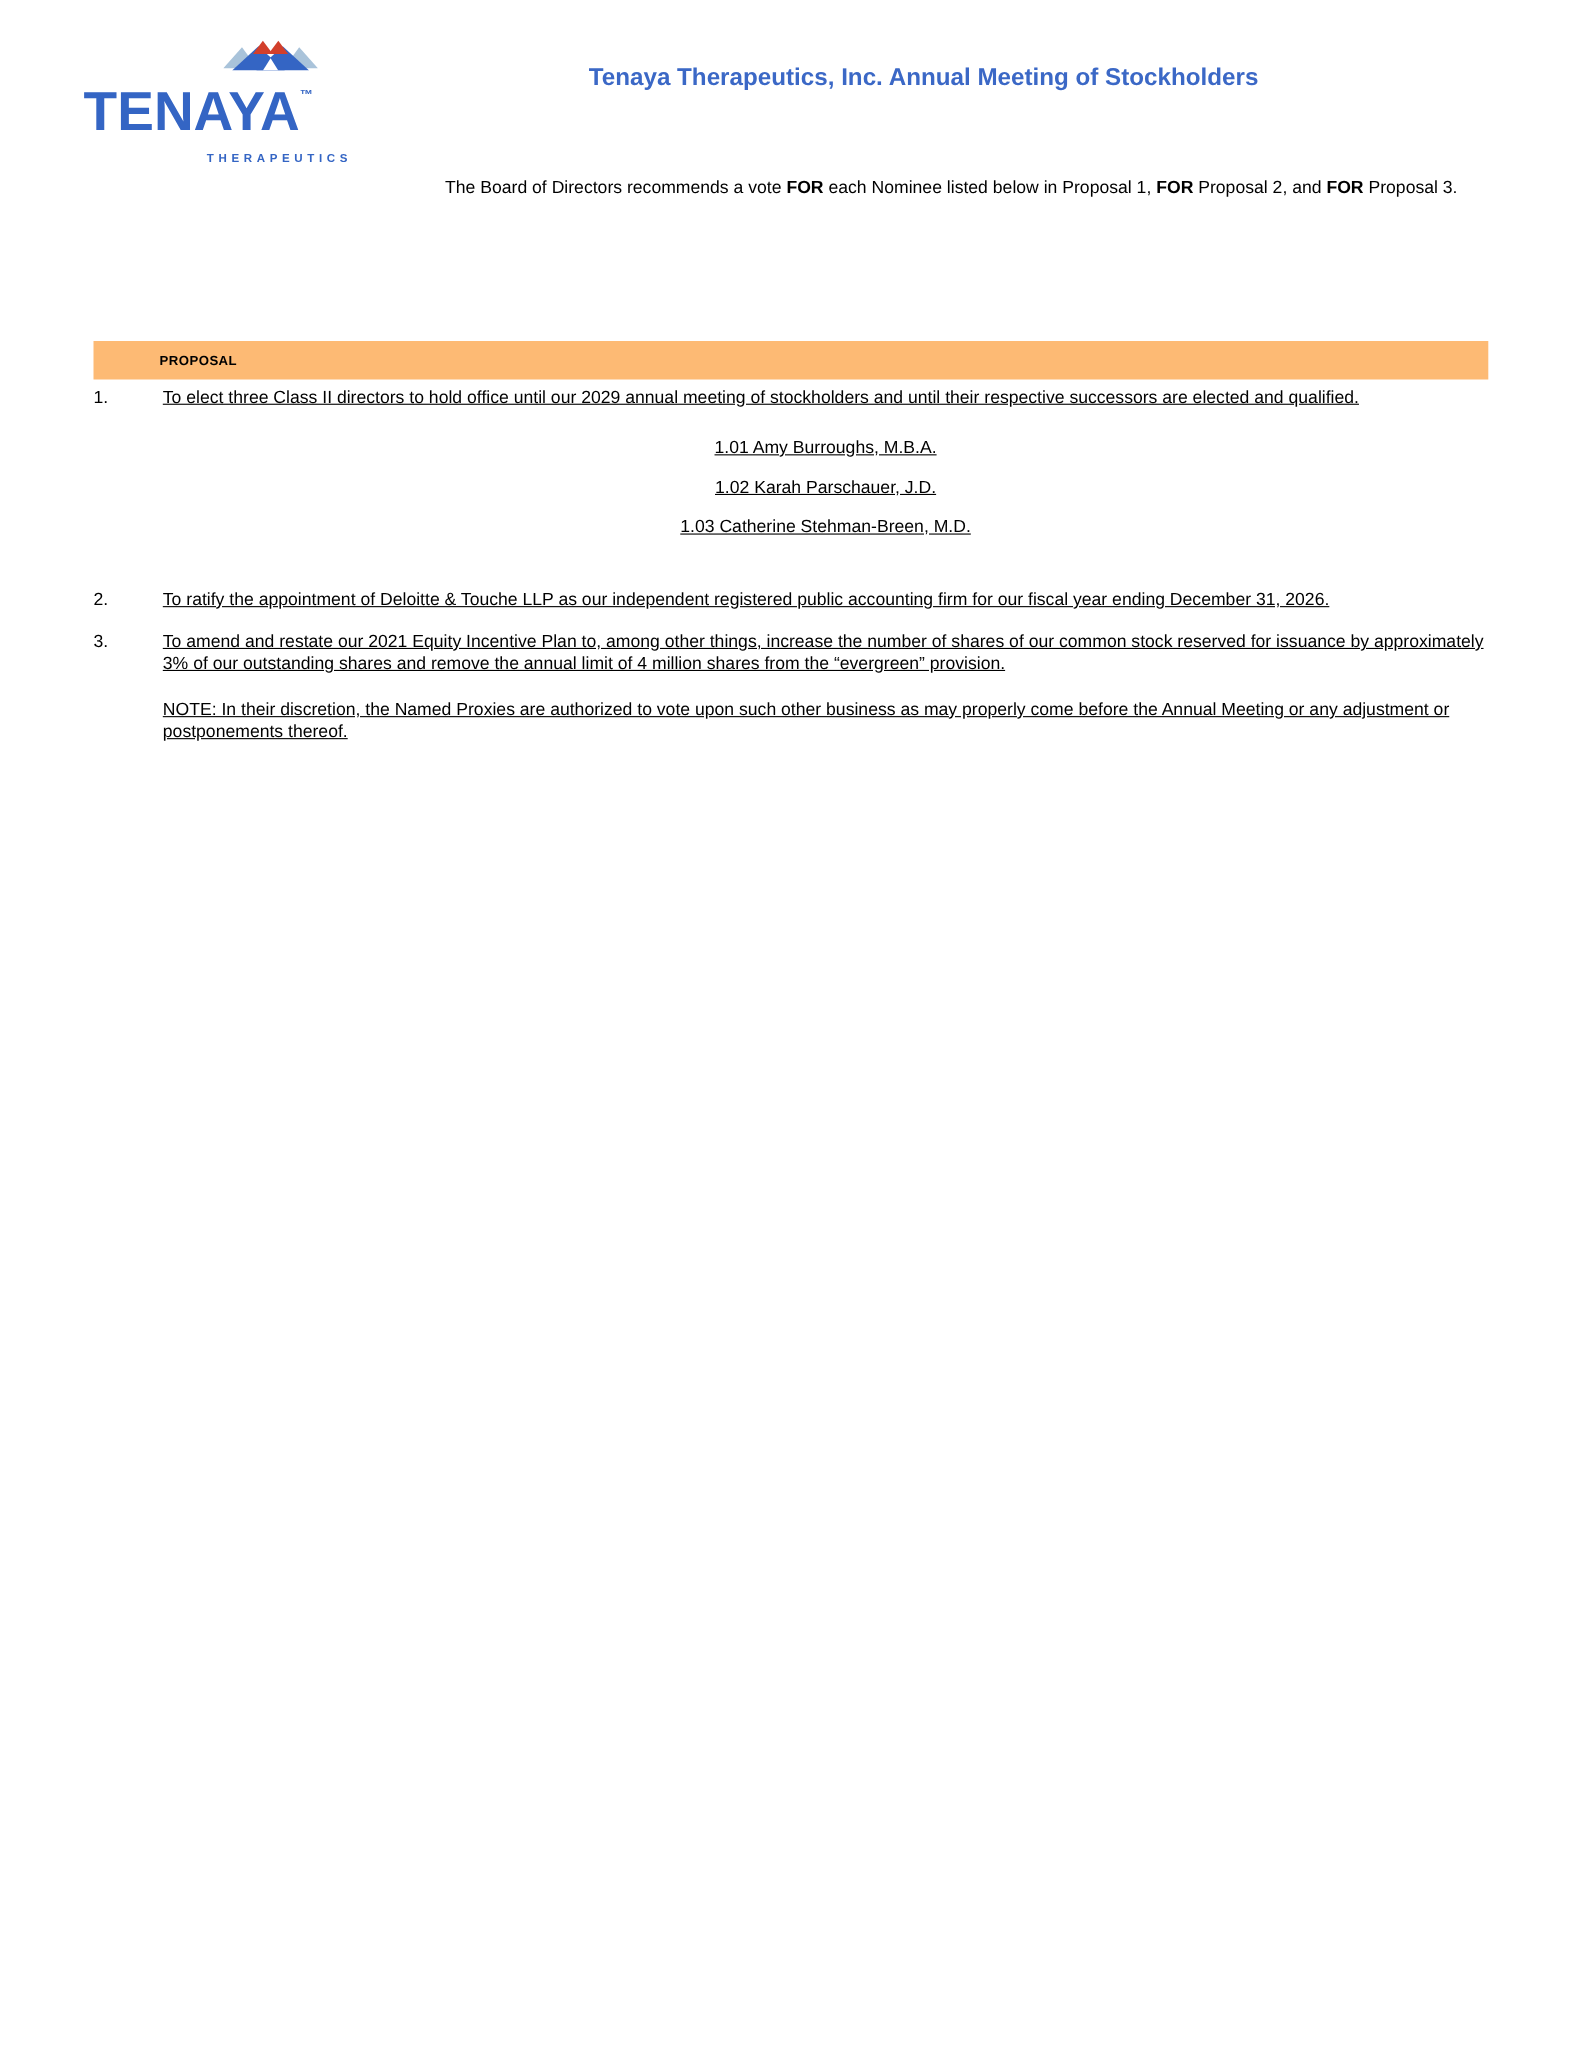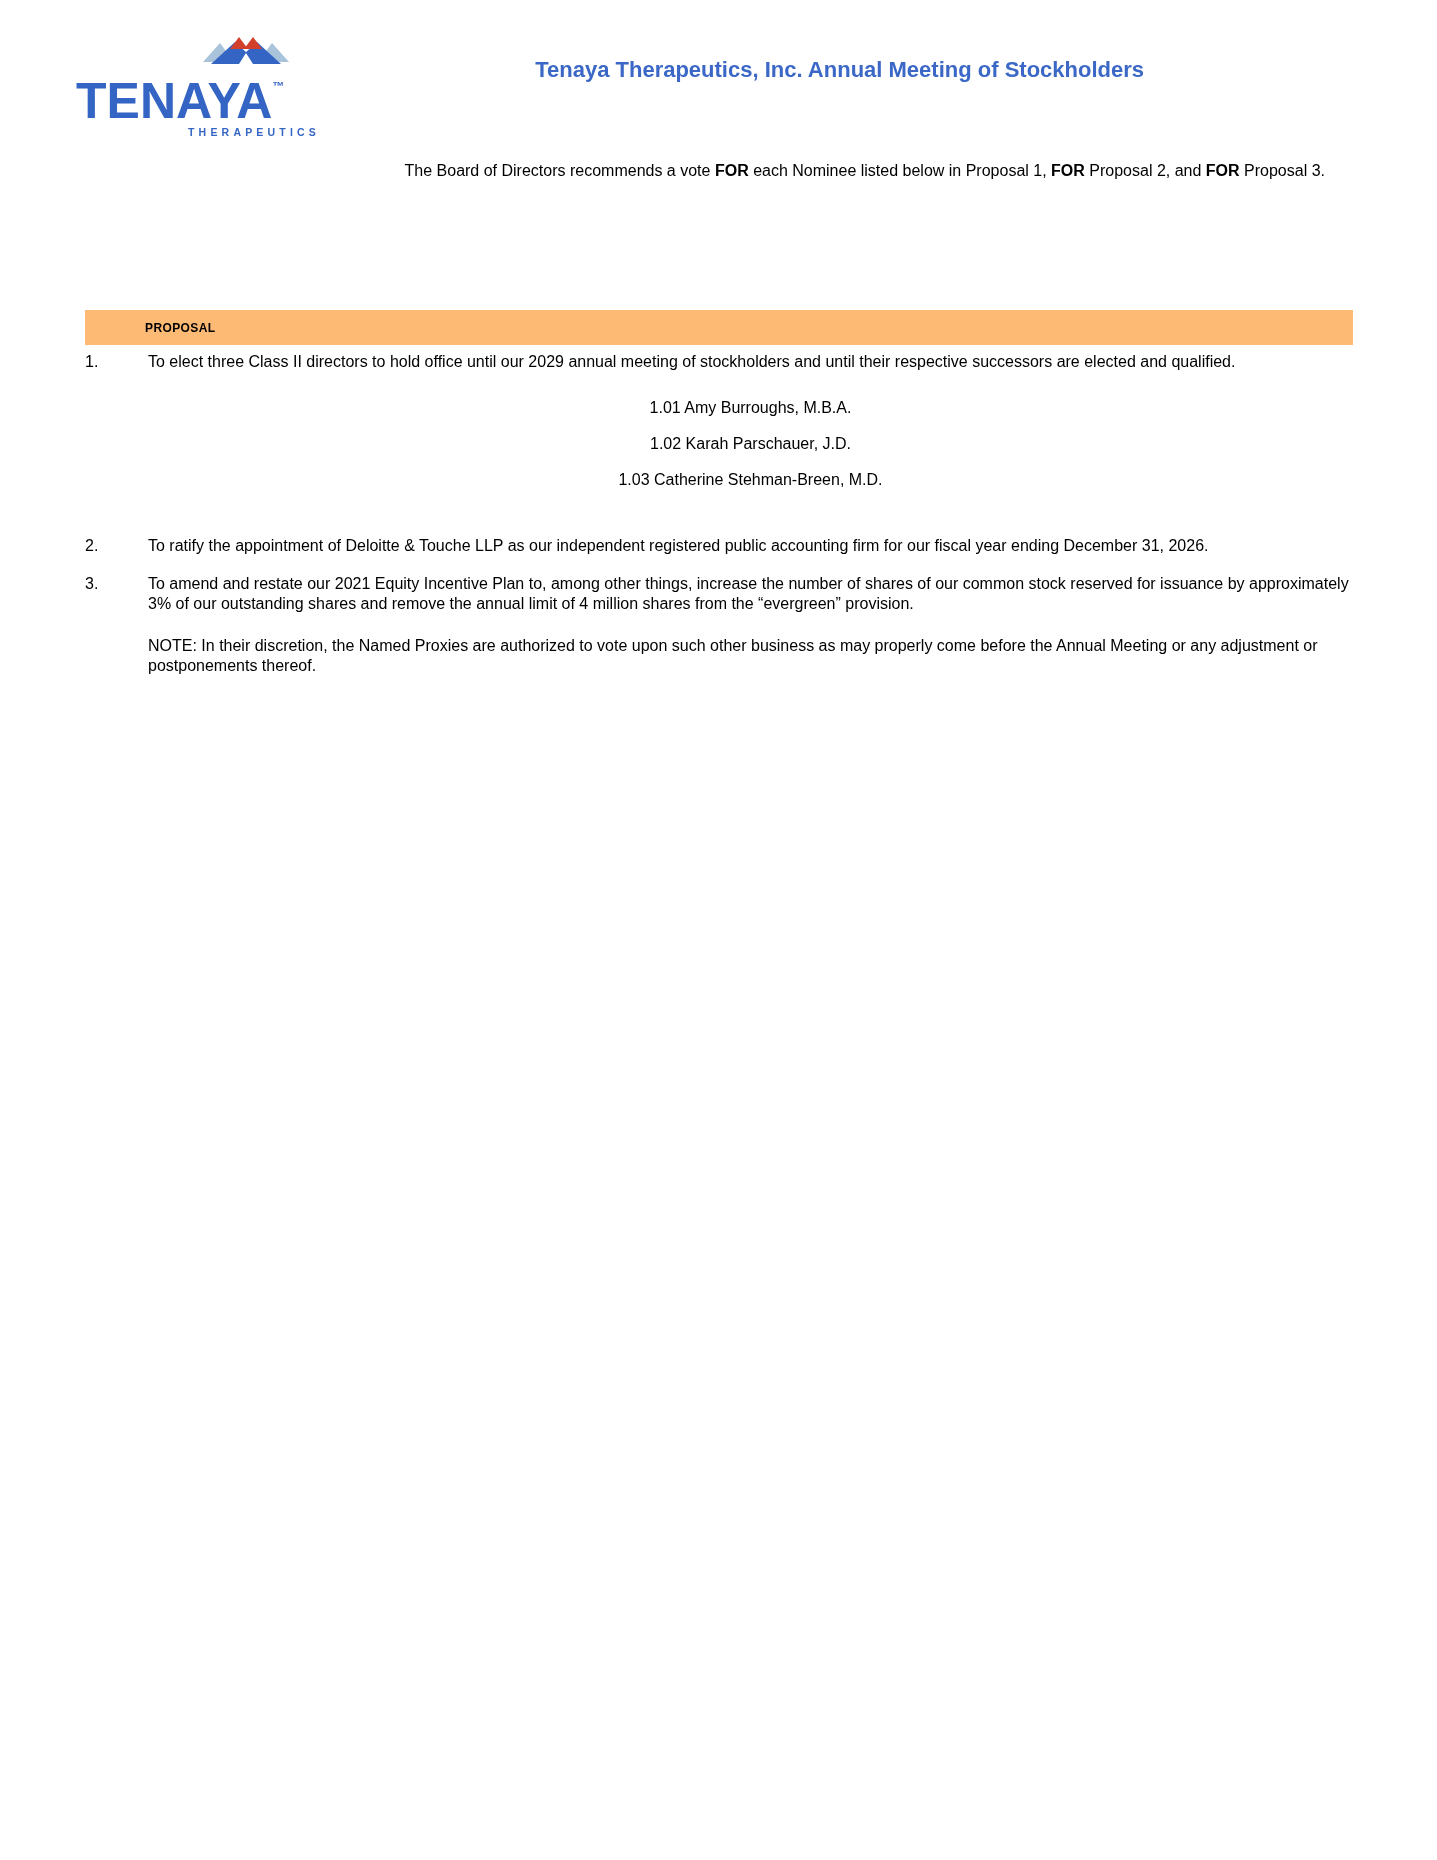--- a/index.html
+++ b/index.html
@@ -17,21 +17,21 @@
   .logo {
     position:absolute; left:76px; top:34px; width:250px;
   }
   .logo .mountain { display:block; margin-left:127px; width:86px; height:30px; }
   .logo .wordmark {
     font-size:50px; font-weight:bold; letter-spacing:0px;
     color:#3465C4; line-height:44px; white-space:nowrap;
   }
   .logo .tm { font-size:12px; font-weight:bold; vertical-align:28px; letter-spacing:0; }
   .logo .subtitle {
-    margin-top:3px; margin-left:112px;
+    margin-top:15px; margin-left:112px;
     font-size:10.5px; font-weight:bold; letter-spacing:4.2px;
     color:#3465C4; white-space:nowrap;
   }
   .header-title {
     position:absolute; top:57px; right:72px;
     font-size:22px; font-weight:bold; color:#3B68C6;
     white-space:nowrap;
   }
 
   
@@ -47,21 +47,21 @@
     height:35px; background:#fdba74;
     display:flex; align-items:center;
     padding-left:60px;
     font-size:12px; font-weight:bold; letter-spacing:0.4px;
   }
   .items { margin-top:7px; }
   .item { display:flex; font-size:16px; line-height:20px; }
   .item-2 { margin-top:46px; }
   .item-3 { margin-top:18px; }
   .item .num { flex:none; width:63px; }
-  .item .body { flex:1; }
+  .item .body { flex:1;text-decoration:underline; }
   .nominee { margin-top:26px;text-align:center; }
   .nominee + .nominee { margin-top:16px; }
   .note { margin-top:22px; }
 </style>
 </head>
 <body>
 
 <div class="page">
 
   <div class="logo">

